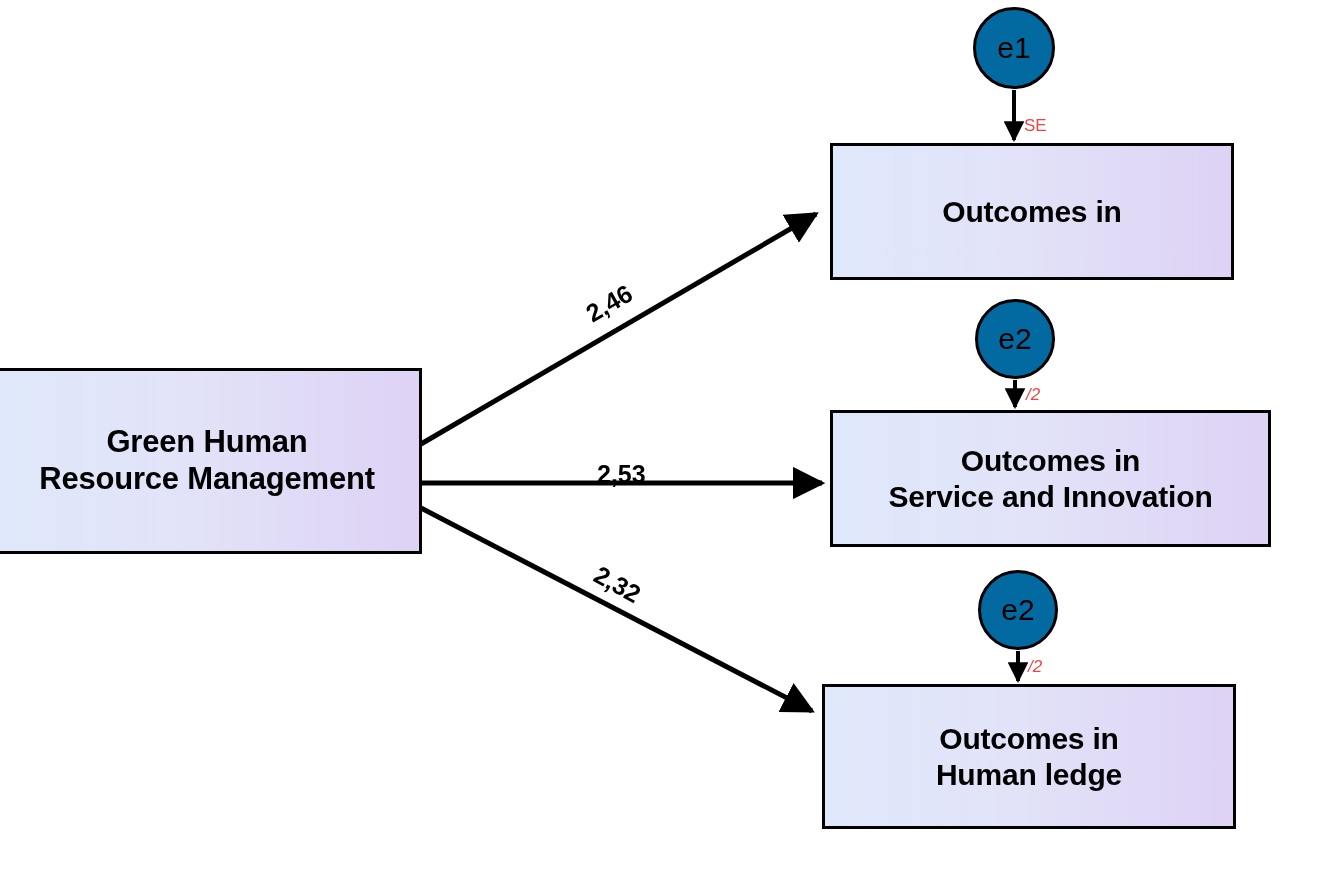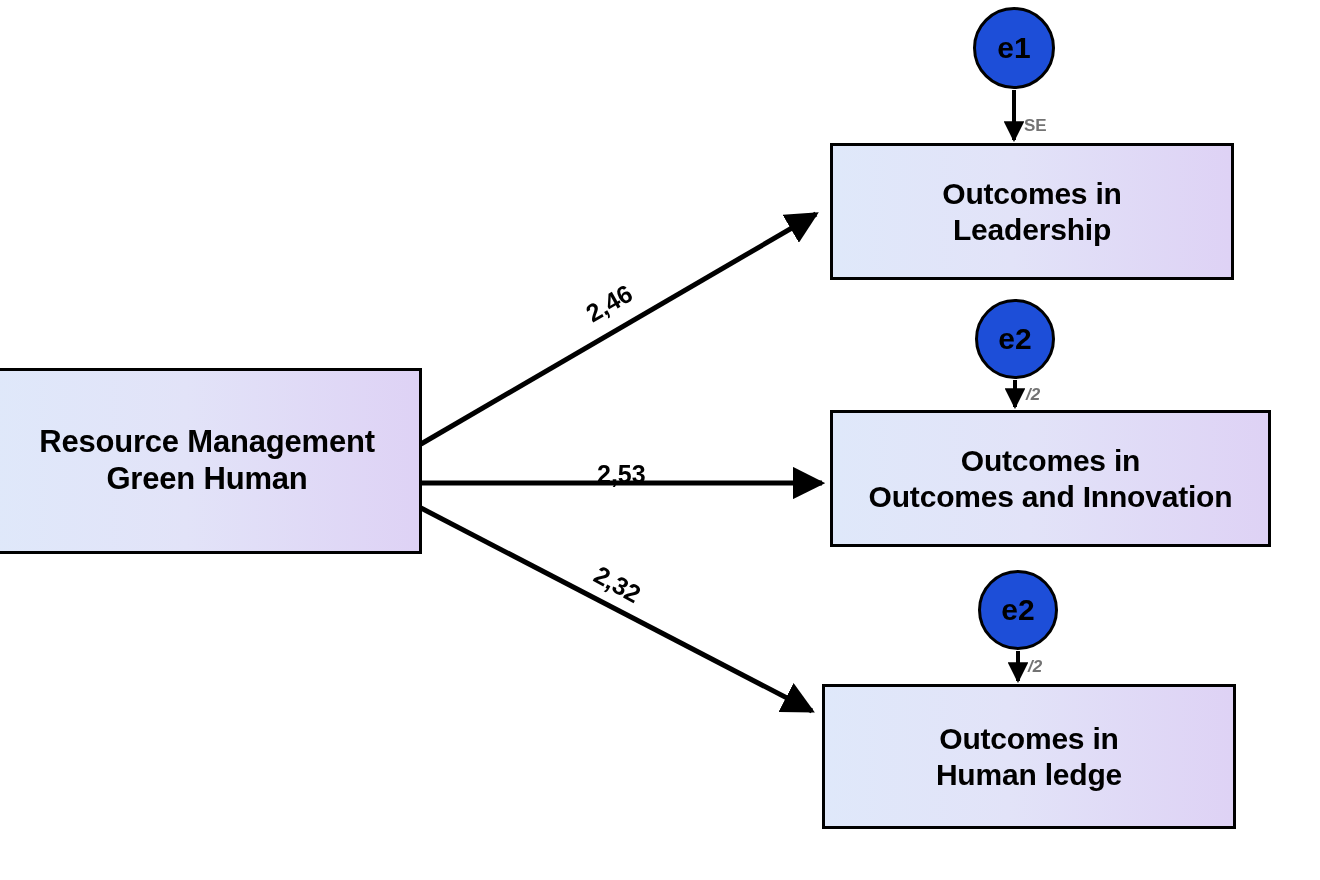--- a/index.html
+++ b/index.html
@@ -67,40 +67,40 @@
     height: 145px;
     font-size: 30px;
   }
 
   
   .err-circle {
     position: absolute;
     box-sizing: border-box;
     border: 3px solid #000000;
     border-radius: 50%;
-    background: #1d4ed8;
+    background: #0369a1;
     display: flex;
     align-items: center;
     justify-content: center;
     font-size: 30px;
-    font-weight: bold;
+    font-weight: normal;
     color: #000000;
     z-index: 3;
   }
   #err-e1 { left: 973px; top: 7px;   width: 82px; height: 82px; }
   #err-e2a { left: 975px; top: 299px; width: 80px; height: 80px; }
   #err-e2b { left: 978px; top: 570px; width: 80px; height: 80px; }
 
   
   .err-label {
     position: absolute;
     font-size: 17px;
-    font-weight: bold;
+    font-weight: normal;
     font-style: italic;
-    color: #737373;
+    color: #ef4444;
     z-index: 4;
     white-space: nowrap;
   }
   #lbl-se  { left: 1024px; top: 116px; font-style: normal; }
   #lbl-e2a { left: 1026px; top: 385px; }
   #lbl-e2b { left: 1028px; top: 657px; }
 
   
   .path-label {
     position: absolute;
@@ -159,32 +159,31 @@
     <line x1="421" y1="508" x2="812" y2="711" stroke="#000000" stroke-width="5" marker-end="url(#head)"></line>
 
     <line x1="1014" y1="90" x2="1014" y2="140" stroke="#000000" stroke-width="4" marker-end="url(#head-small)"></line>
 
     <line x1="1015" y1="380" x2="1015" y2="407" stroke="#000000" stroke-width="4" marker-end="url(#head-small)"></line>
 
     <line x1="1018" y1="651" x2="1018" y2="681" stroke="#000000" stroke-width="4" marker-end="url(#head-small)"></line>
   </svg>
 
   <div class="node-box" id="box-ghrm">
+    <span class="line">Green Human</span>
     <span class="line">Resource Management</span>
-    <span class="line">Green Human</span>
   </div>
 
   <div class="node-box" id="box-leadership">
     <span class="line">Outcomes in</span>
-    <span class="line">Leadership</span>
   </div>
 
   <div class="node-box" id="box-service">
     <span class="line">Outcomes in</span>
-    <span class="line">Outcomes and Innovation</span>
+    <span class="line">Service and Innovation</span>
   </div>
 
   <div class="node-box" id="box-knowledge">
     <span class="line">Outcomes in</span>
     <span class="line">Human ledge</span>
   </div>
 
   <div class="err-circle" id="err-e1">e1</div>
   <div class="err-circle" id="err-e2a">e2</div>
   <div class="err-circle" id="err-e2b">e2</div>

